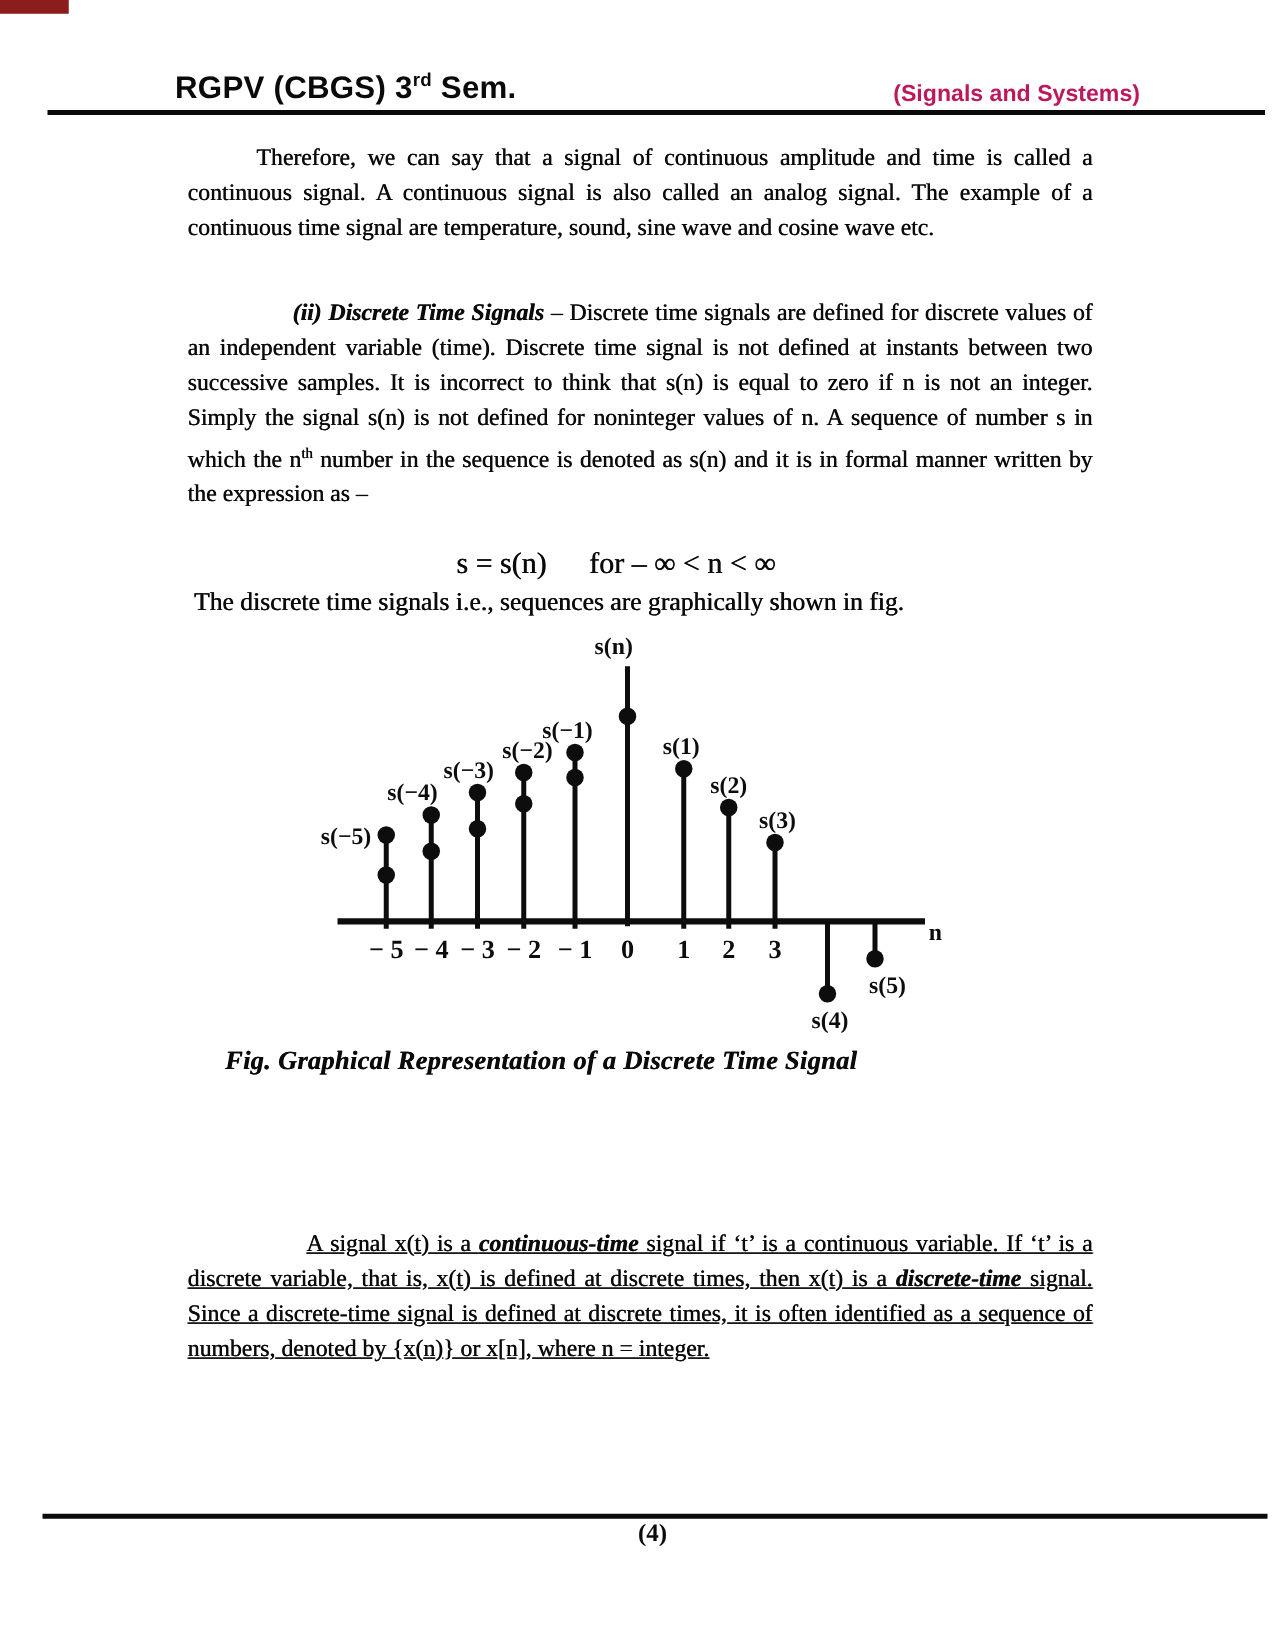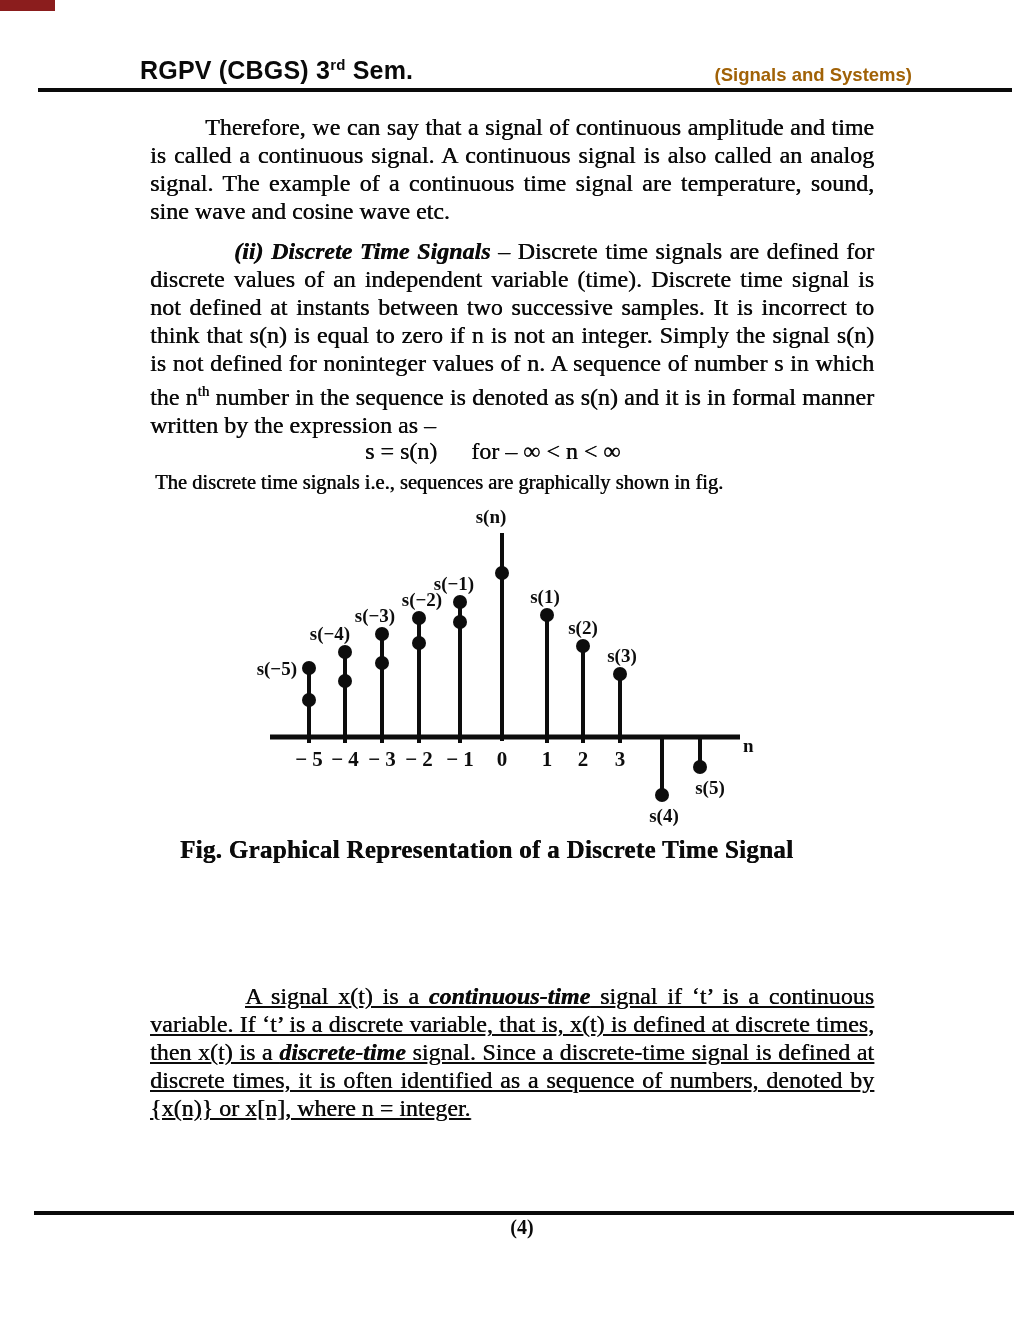--- a/index.html
+++ b/index.html
@@ -11,48 +11,48 @@
   }
   .corner-strip{position:absolute; left:0; top:0; width:55px; height:11px; background:#8b1d1d;}
   .hdr-left{
     position:absolute; left:140px; top:56px;
     font-family:"Liberation Sans", sans-serif; font-weight:bold; font-size:25px; color:#0a0a0a;
     letter-spacing:0.2px;
   }
   .hdr-left sup{font-size:0.6em;}
   .hdr-right{
     position:absolute; right:132px; top:64px;
-    font-family:"Liberation Sans", sans-serif; font-weight:bold; font-size:18.5px; color:#a16207;
+    font-family:"Liberation Sans", sans-serif; font-weight:bold; font-size:18.5px; color:#be185d;
   }
   .rule{position:absolute; background:#0a0a0a;}
   .rule.top{left:38px; right:32px; top:88px; height:3.5px;}
   .rule.bottom{left:34px; right:30px; top:1211px; height:4px;}
   .para{
     position:absolute; left:150px; width:724px; margin:0;
-    font-size:24px; line-height:28px; text-align:justify;
+    font-size:19px; line-height:28px; text-align:justify;
     text-shadow:0.4px 0 0 currentColor;
   }
   .para.p1{top:113px; text-indent:55px;}
   .para.p2{top:237px; text-indent:84px;}
   .para.p3{top:982px; text-indent:95px;text-decoration:underline;}
   .seg-bi{font-weight:bold; font-style:italic;}
   sup{font-size:0.62em;}
   .formula{
     position:absolute; left:365px; top:438px; font-size:24px;
     text-shadow:0.4px 0 0 currentColor;
   }
   .formula .gap{display:inline-block; width:34px;}
   .fig-intro{
     position:absolute; left:155px; top:471px; width:740px; margin:0;
     font-size:20.5px; text-shadow:0.5px 0 0 currentColor;
   }
   .figure-wrap{position:absolute; left:255px; top:505px; width:510px; height:330px;}
   .caption{
     position:absolute; left:180px; top:836px;
-    font-size:25px; font-weight:bold; letter-spacing:0.3px;
+    font-size:21px; font-weight:bold; font-style:italic; letter-spacing:0.3px;
     text-shadow:0.4px 0 0 currentColor;
   }
   .bullet-row{position:absolute; left:148px; top:920px; width:740px;}
   .bullet-row .marker{
     display:inline-block; font-size:23px; vertical-align:middle; margin-right:40px;
   }
   .bullet-row .btext{
     font-size:20.5px; font-weight:bold; font-style:italic; letter-spacing:0.2px;
     text-shadow:0.4px 0 0 currentColor;
   }

